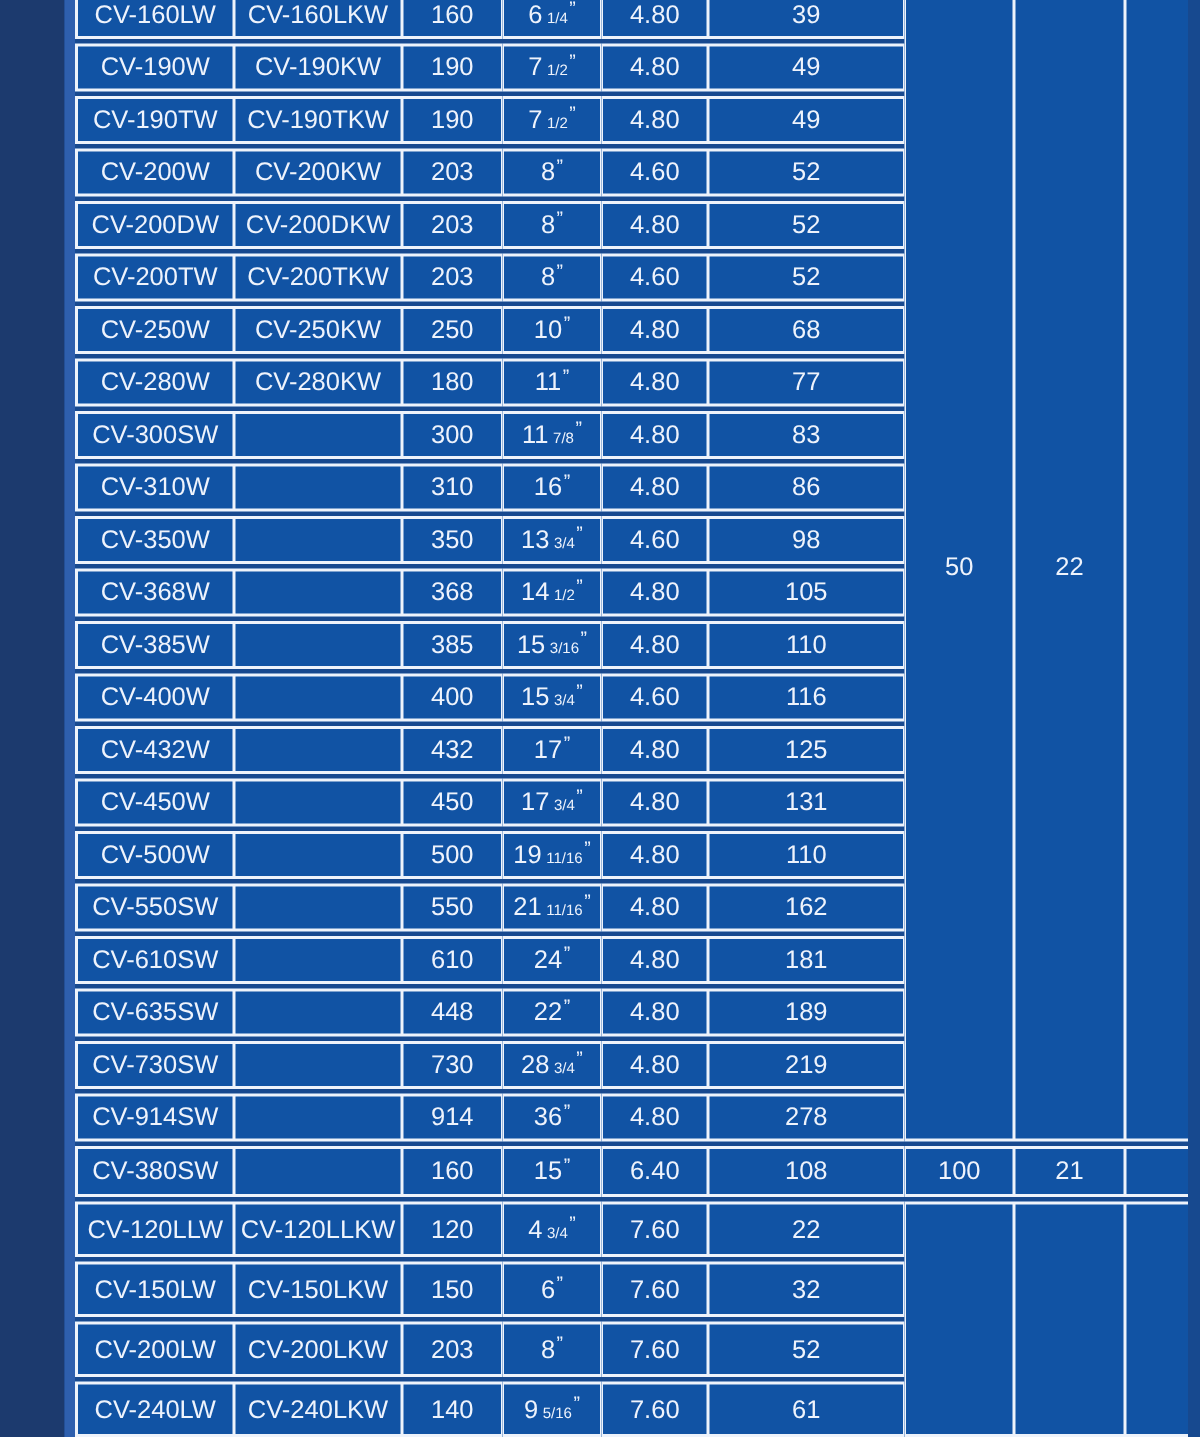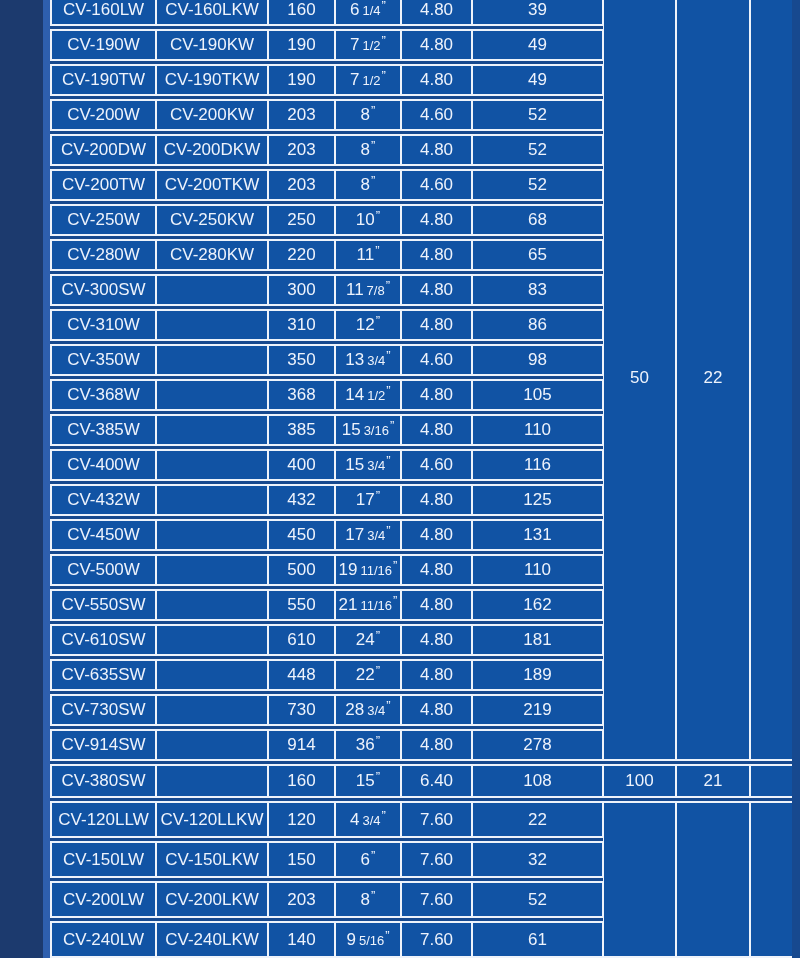--- a/index.html
+++ b/index.html
@@ -49,21 +49,21 @@
     padding:0;
     overflow:hidden;
     white-space:nowrap;
   }
   td:first-child{border-left-width:2px;}
   tr.r-first td{height:24px;}
   tr.ga td{height:28px;}
   tr.gb td{height:30px;}
   tr.gc td{height:33px;}
   td.merged{font-size:17px;}
-  .frac{font-size:13px;margin-left:3px;text-align:right;}
+  .frac{font-size:10px;margin-left:3px;text-align:right;}
   .frac:empty{display:none;margin:0;}
   .quote{font-size:13px;position:relative;top:-5px;margin-left:1px;}
 </style>
 </head>
 <body>
 
 <div class="page">
   <div class="left-strip"></div>
   <div class="left-accent"></div>
   <div class="table-wrap">
@@ -135,38 +135,38 @@
             <td>CV-250W</td>
             <td>CV-250KW</td>
             <td>250</td>
             <td><span class="whole">10</span><span class="quote">”</span></td>
             <td>4.80</td>
             <td>68</td>
           </tr>
           <tr class="ga">
             <td>CV-280W</td>
             <td>CV-280KW</td>
-            <td>220</td>
+            <td>180</td>
             <td><span class="whole">11</span><span class="quote">”</span></td>
             <td>4.80</td>
-            <td>65</td>
+            <td>77</td>
           </tr>
           <tr class="ga">
             <td>CV-300SW</td>
             <td></td>
             <td>300</td>
             <td><span class="whole">11</span><span class="frac">7/8</span><span class="quote">”</span></td>
             <td>4.80</td>
             <td>83</td>
           </tr>
           <tr class="ga">
             <td>CV-310W</td>
             <td></td>
             <td>310</td>
-            <td><span class="whole">12</span><span class="quote">”</span></td>
+            <td><span class="whole">16</span><span class="quote">”</span></td>
             <td>4.80</td>
             <td>86</td>
           </tr>
           <tr class="ga">
             <td>CV-350W</td>
             <td></td>
             <td>350</td>
             <td><span class="whole">13</span><span class="frac">3/4</span><span class="quote">”</span></td>
             <td>4.60</td>
             <td>98</td>

